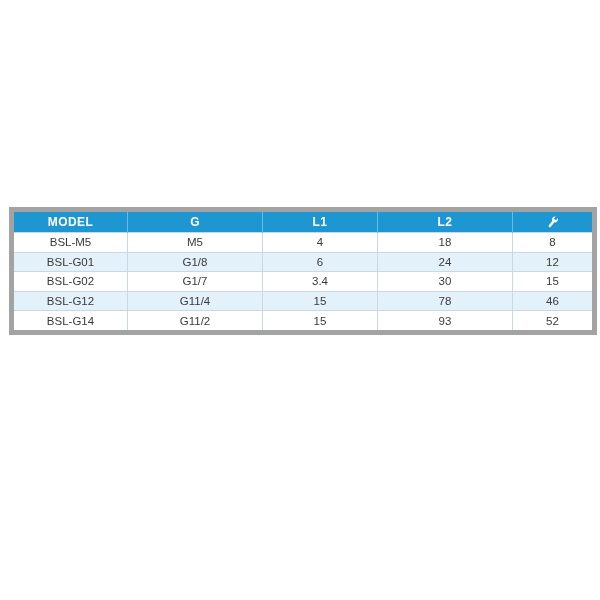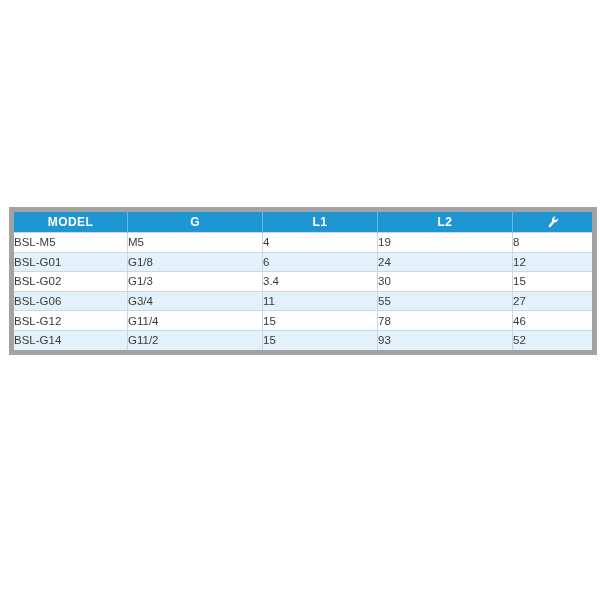--- a/index.html
+++ b/index.html
@@ -24,21 +24,21 @@
   }
   table.spec th{
     background:var(--header-bg);
     color:var(--header-text);
     font-size:12px;font-weight:bold;letter-spacing:0.4px;
     height:20px;padding:0;text-align:center;vertical-align:middle;
   }
   table.spec th + th{border-left:1px solid rgba(255,255,255,0.35);}
   table.spec td{
     font-size:11.5px;color:var(--body-text);
-    vertical-align:middle;
+    text-align:center;vertical-align:middle;
     height:18.6px;padding:0;
     border:1px solid var(--border);
     background:var(--row-bg);
   }
   table.spec tbody tr:nth-child(even) td{background:var(--row-alt-bg);}
   th .wrench{display:block;margin:0 auto;}
 </style>
 </head>
 <body>
 
@@ -66,43 +66,36 @@
             </g>
           </svg>
         </th>
       </tr>
     </thead>
     <tbody>
         <tr>
           <td>BSL-M5</td>
           <td>M5</td>
           <td>4</td>
-          <td>19</td>
+          <td>18</td>
           <td>8</td>
         </tr>
         <tr>
           <td>BSL-G01</td>
           <td>G1/8</td>
           <td>6</td>
           <td>24</td>
           <td>12</td>
         </tr>
         <tr>
           <td>BSL-G02</td>
-          <td>G1/3</td>
+          <td>G1/7</td>
           <td>3.4</td>
           <td>30</td>
           <td>15</td>
-        </tr>
-        <tr>
-          <td>BSL-G06</td>
-          <td>G3/4</td>
-          <td>11</td>
-          <td>55</td>
-          <td>27</td>
         </tr>
         <tr>
           <td>BSL-G12</td>
           <td>G11/4</td>
           <td>15</td>
           <td>78</td>
           <td>46</td>
         </tr>
         <tr>
           <td>BSL-G14</td>

